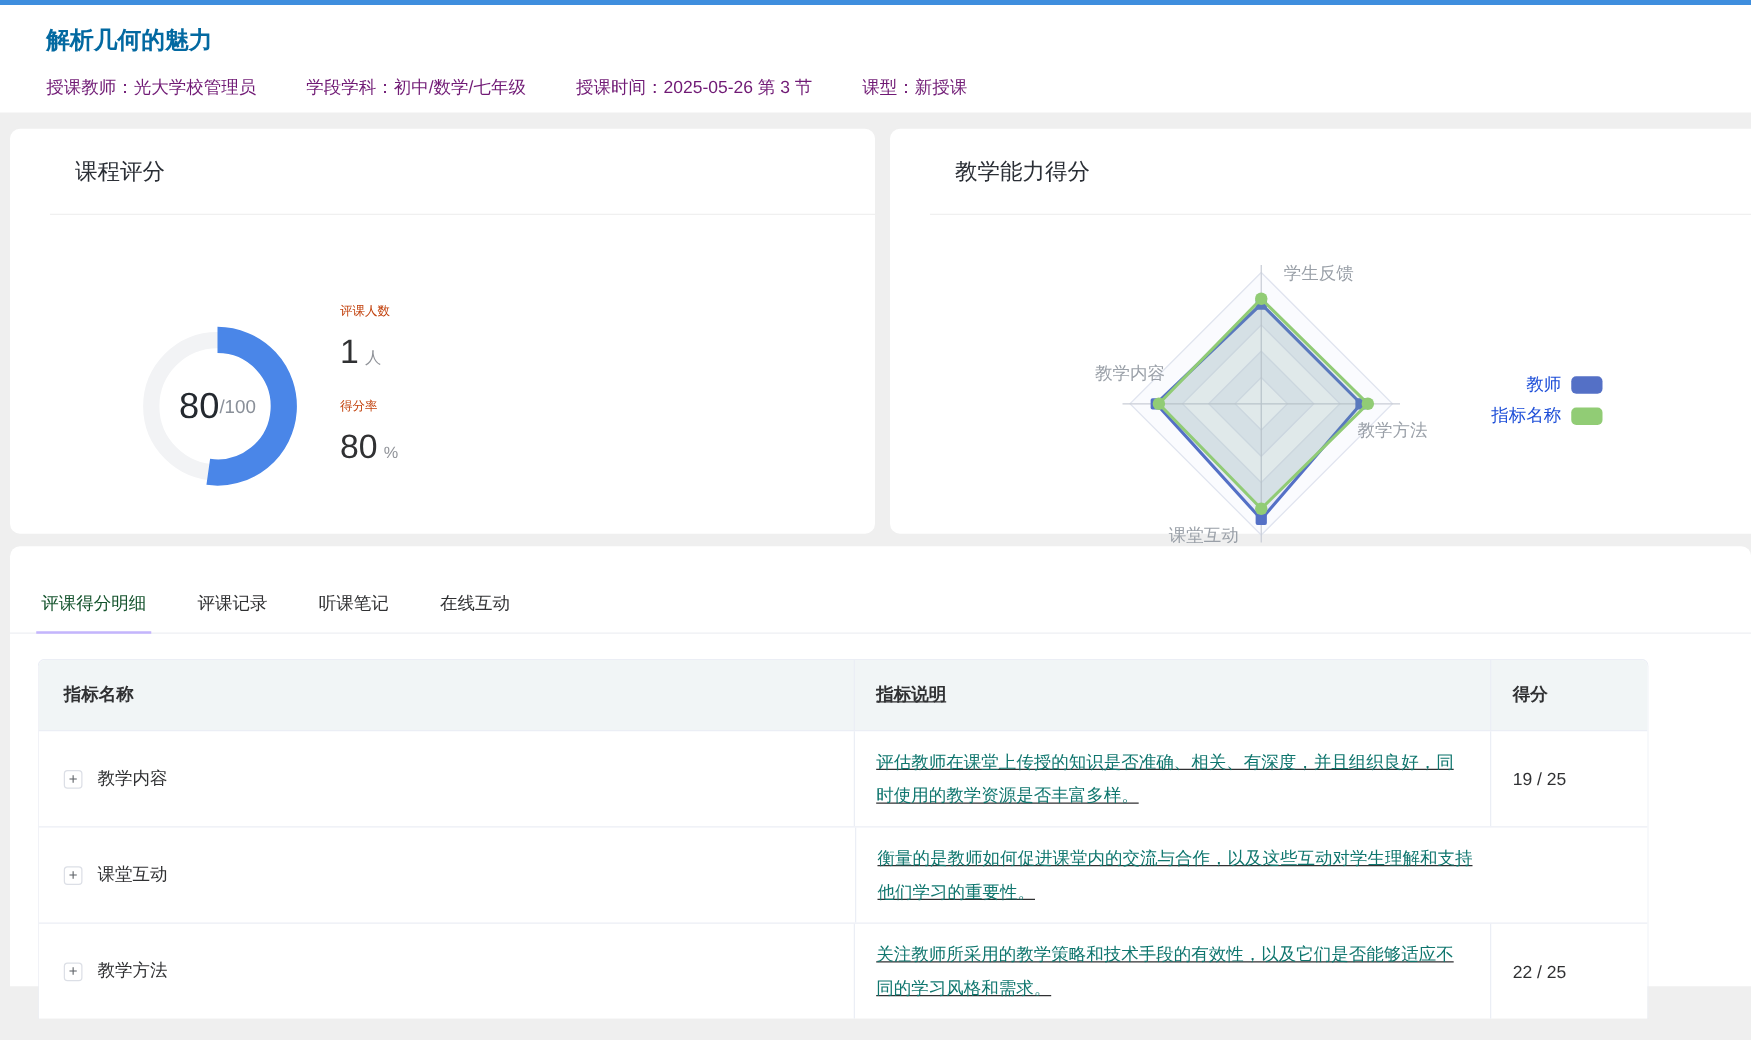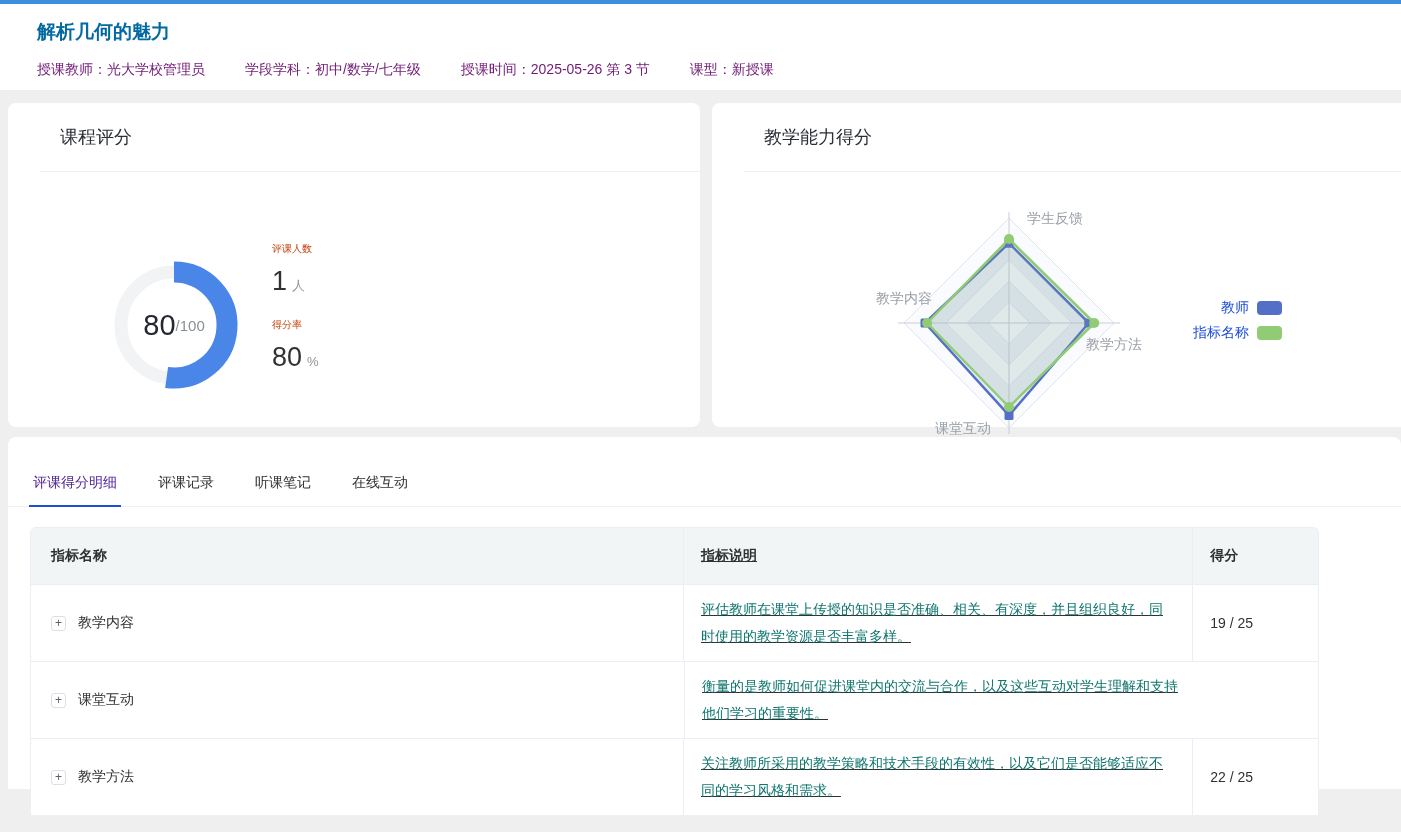--- a/index.html
+++ b/index.html
@@ -39,21 +39,21 @@
   .legend-row { display:flex; align-items:center; justify-content:flex-end;
                 margin-bottom:7px; font-size:14px; color:#1d4ed8; cursor:pointer; }
   .legend-swatch { width:25px; height:14px; border-radius:4px; margin-left:8px; }
 
   
   .bottom-card { margin:10px 0 0 8px; width:1393px; background:#fff;
                  border-radius:8px 8px 0 0; height:352px; }
   .tabs { display:flex; padding:37px 0 0 21px; border-bottom:1px solid #eef0f4; }
   .tab { margin-right:33px; font-size:14px; color:#303133; padding:0 4px 13px;
          cursor:pointer; }
-  .tab.active { color:#4c1d95; border-bottom:2px solid #1d4ed8; margin-bottom:-1px; }
+  .tab.active { color:#14532d; border-bottom:2px solid #c4b5fd; margin-bottom:-1px; }
 
   .table-wrap { margin:20px 0 0 22px; width:1289px; border:1px solid #ebeef5;
                 border-bottom:none; border-radius:6px 6px 0 0; overflow:hidden; }
   .t-head { display:flex; background:#f1f5f6; height:56px;text-align:right; }
   .t-head .t-cell { font-weight:bold; color:#303133; font-size:14px; }
   .t-row { display:flex; border-top:1px solid #ebeef5; background:#fff; min-height:76px; }
   .t-cell { display:flex; align-items:center; }
   .t-cell + .t-cell { border-left:1px solid #ebeef5; }
   .c1 { width:653px; padding-left:20px; }
   .c2 { width:510px; padding:11px 16px 11px 17px;text-decoration:underline; }

